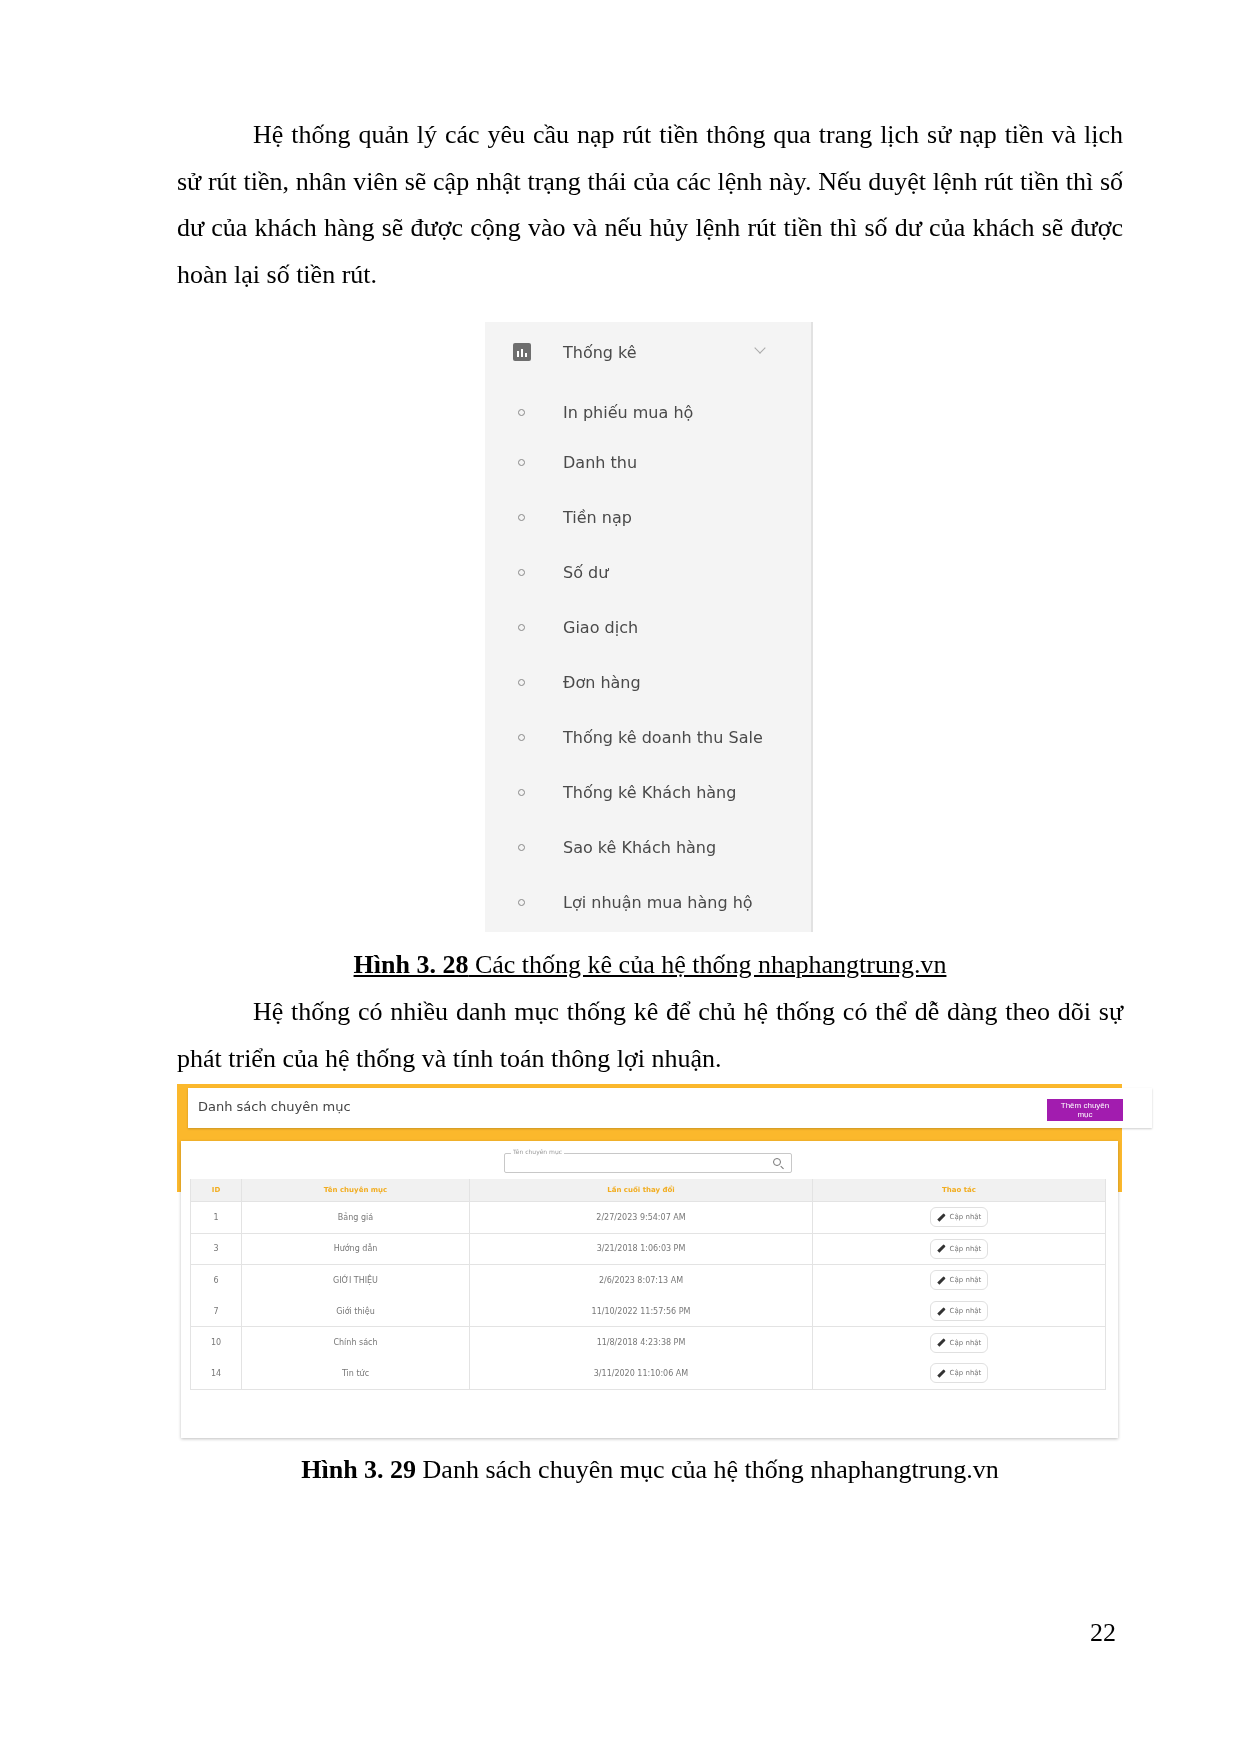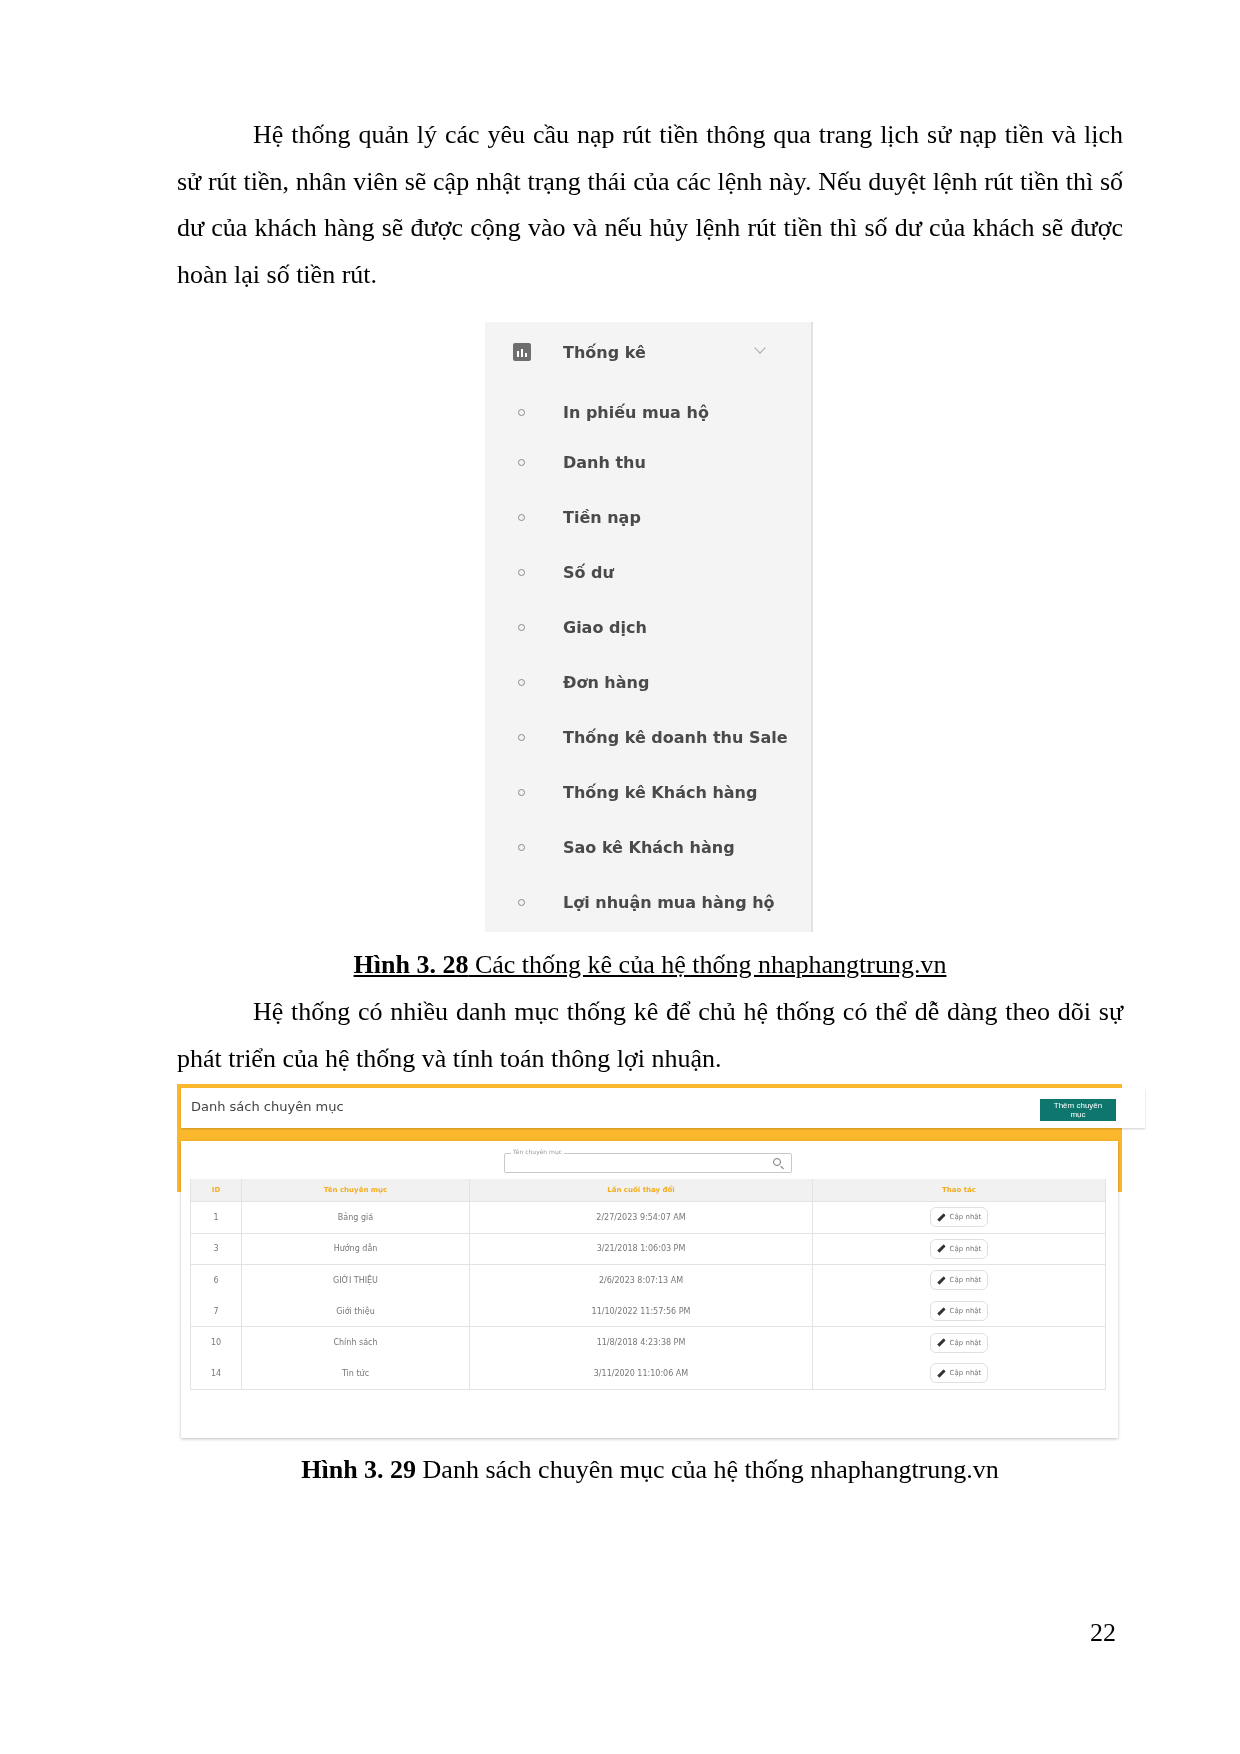--- a/index.html
+++ b/index.html
@@ -9,29 +9,29 @@
   .caption { position:absolute; left:177px; width:946px; text-align:center; font-size:26px; line-height:30px; }
   .caption b { font-weight:bold; }
   .pagenum { position:absolute; left:1090px; top:1618px; font-size:26px; }
 
   
   .sidebar { position:absolute; left:485px; top:322px; width:326px; height:610px; background:#f4f4f4; border-right:2px solid #e2e2e2; font-family:"DejaVu Sans", sans-serif; }
   .sb-item { position:absolute; left:0; width:326px; height:40px; display:flex; align-items:center; }
   .sb-icon-box { position:absolute; left:28px; width:18px; height:18px; background:#6e6e6e; border-radius:2px; display:flex; align-items:flex-end; justify-content:center; gap:2px; padding-bottom:4px; box-sizing:border-box; }
   .sb-icon-box span { display:block; width:2px; background:#fff; }
   .sb-dot { position:absolute; left:33px; width:7px; height:7px; border:1px solid #888; border-radius:50%; box-sizing:border-box; }
-  .sb-label { position:absolute; left:78px; font-size:16px; color:#4a4a4a; white-space:nowrap;font-weight:bold; }
+  .sb-label { position:absolute; left:78px; font-size:16px; color:#4a4a4a; white-space:nowrap; }
   .sb-chevron { position:absolute; left:271px; width:7px; height:7px; border-right:1.5px solid #aaa; border-bottom:1.5px solid #aaa; transform:rotate(45deg); top:12px; }
 
   
   .card { position:absolute; left:177px; top:1084px; width:945px; height:355px; font-family:"DejaVu Sans", sans-serif; }
   .yellow-band { position:absolute; left:0; top:0; width:945px; height:108px; background:#fbb82c; }
-  .head-box { position:absolute; left:4px; top:4px; width:937px; height:40px; background:#fff; box-shadow:0 1px 2px rgba(0,0,0,0.2);padding-left:27px; }
+  .head-box { position:absolute; left:11px; top:4px; width:937px; height:40px; background:#fff; box-shadow:0 1px 2px rgba(0,0,0,0.2);padding-left:27px; }
   .head-title { position:absolute; left:10px; top:11px; font-size:13px; color:#444; }
-  .add-btn { position:absolute; left:859px; top:11px; width:76px; height:22px; background:#0f766e; color:#fff; font-size:8px; display:flex; align-items:center; justify-content:center; border:none; }
+  .add-btn { position:absolute; left:859px; top:11px; width:76px; height:22px; background:#a21caf; color:#fff; font-size:8px; display:flex; align-items:center; justify-content:center; border:none; }
   .body-box { position:absolute; left:4px; top:57px; width:937px; height:297px; background:#fff; box-shadow:0 1px 3px rgba(0,0,0,0.25); }
   .search { position:absolute; left:323px; top:12px; width:288px; height:20px; border:1px solid #c8c8c8; border-radius:2px; box-sizing:border-box; }
   .search-label { position:absolute; left:6px; top:-6px; background:#fff; font-size:6px; color:#999; padding:0 2px; }
   .search-icon { position:absolute; right:10px; top:4px; width:8px; height:8px; border:1.3px solid #777; border-radius:50%; box-sizing:border-box; }
   .search-icon::after { content:""; position:absolute; width:4px; height:1.3px; background:#777; left:6px; top:8px; transform:rotate(45deg); }
   table.grid { position:absolute; left:9px; top:38px; width:916px; border-collapse:collapse; font-size:8px; color:#777;padding-left:28px; }
   table.grid th { background:#f1f1f1; color:#f2ad20; font-weight:bold; height:20px; font-size:7px; }
   table.grid td { height:28.6px; text-align:center; border-top:1px solid #e3e3e3; }
   table.grid td.nb { border-top:none; }
   table.grid td, table.grid th { border-left:1px solid #e3e3e3; border-right:1px solid #e3e3e3; }

